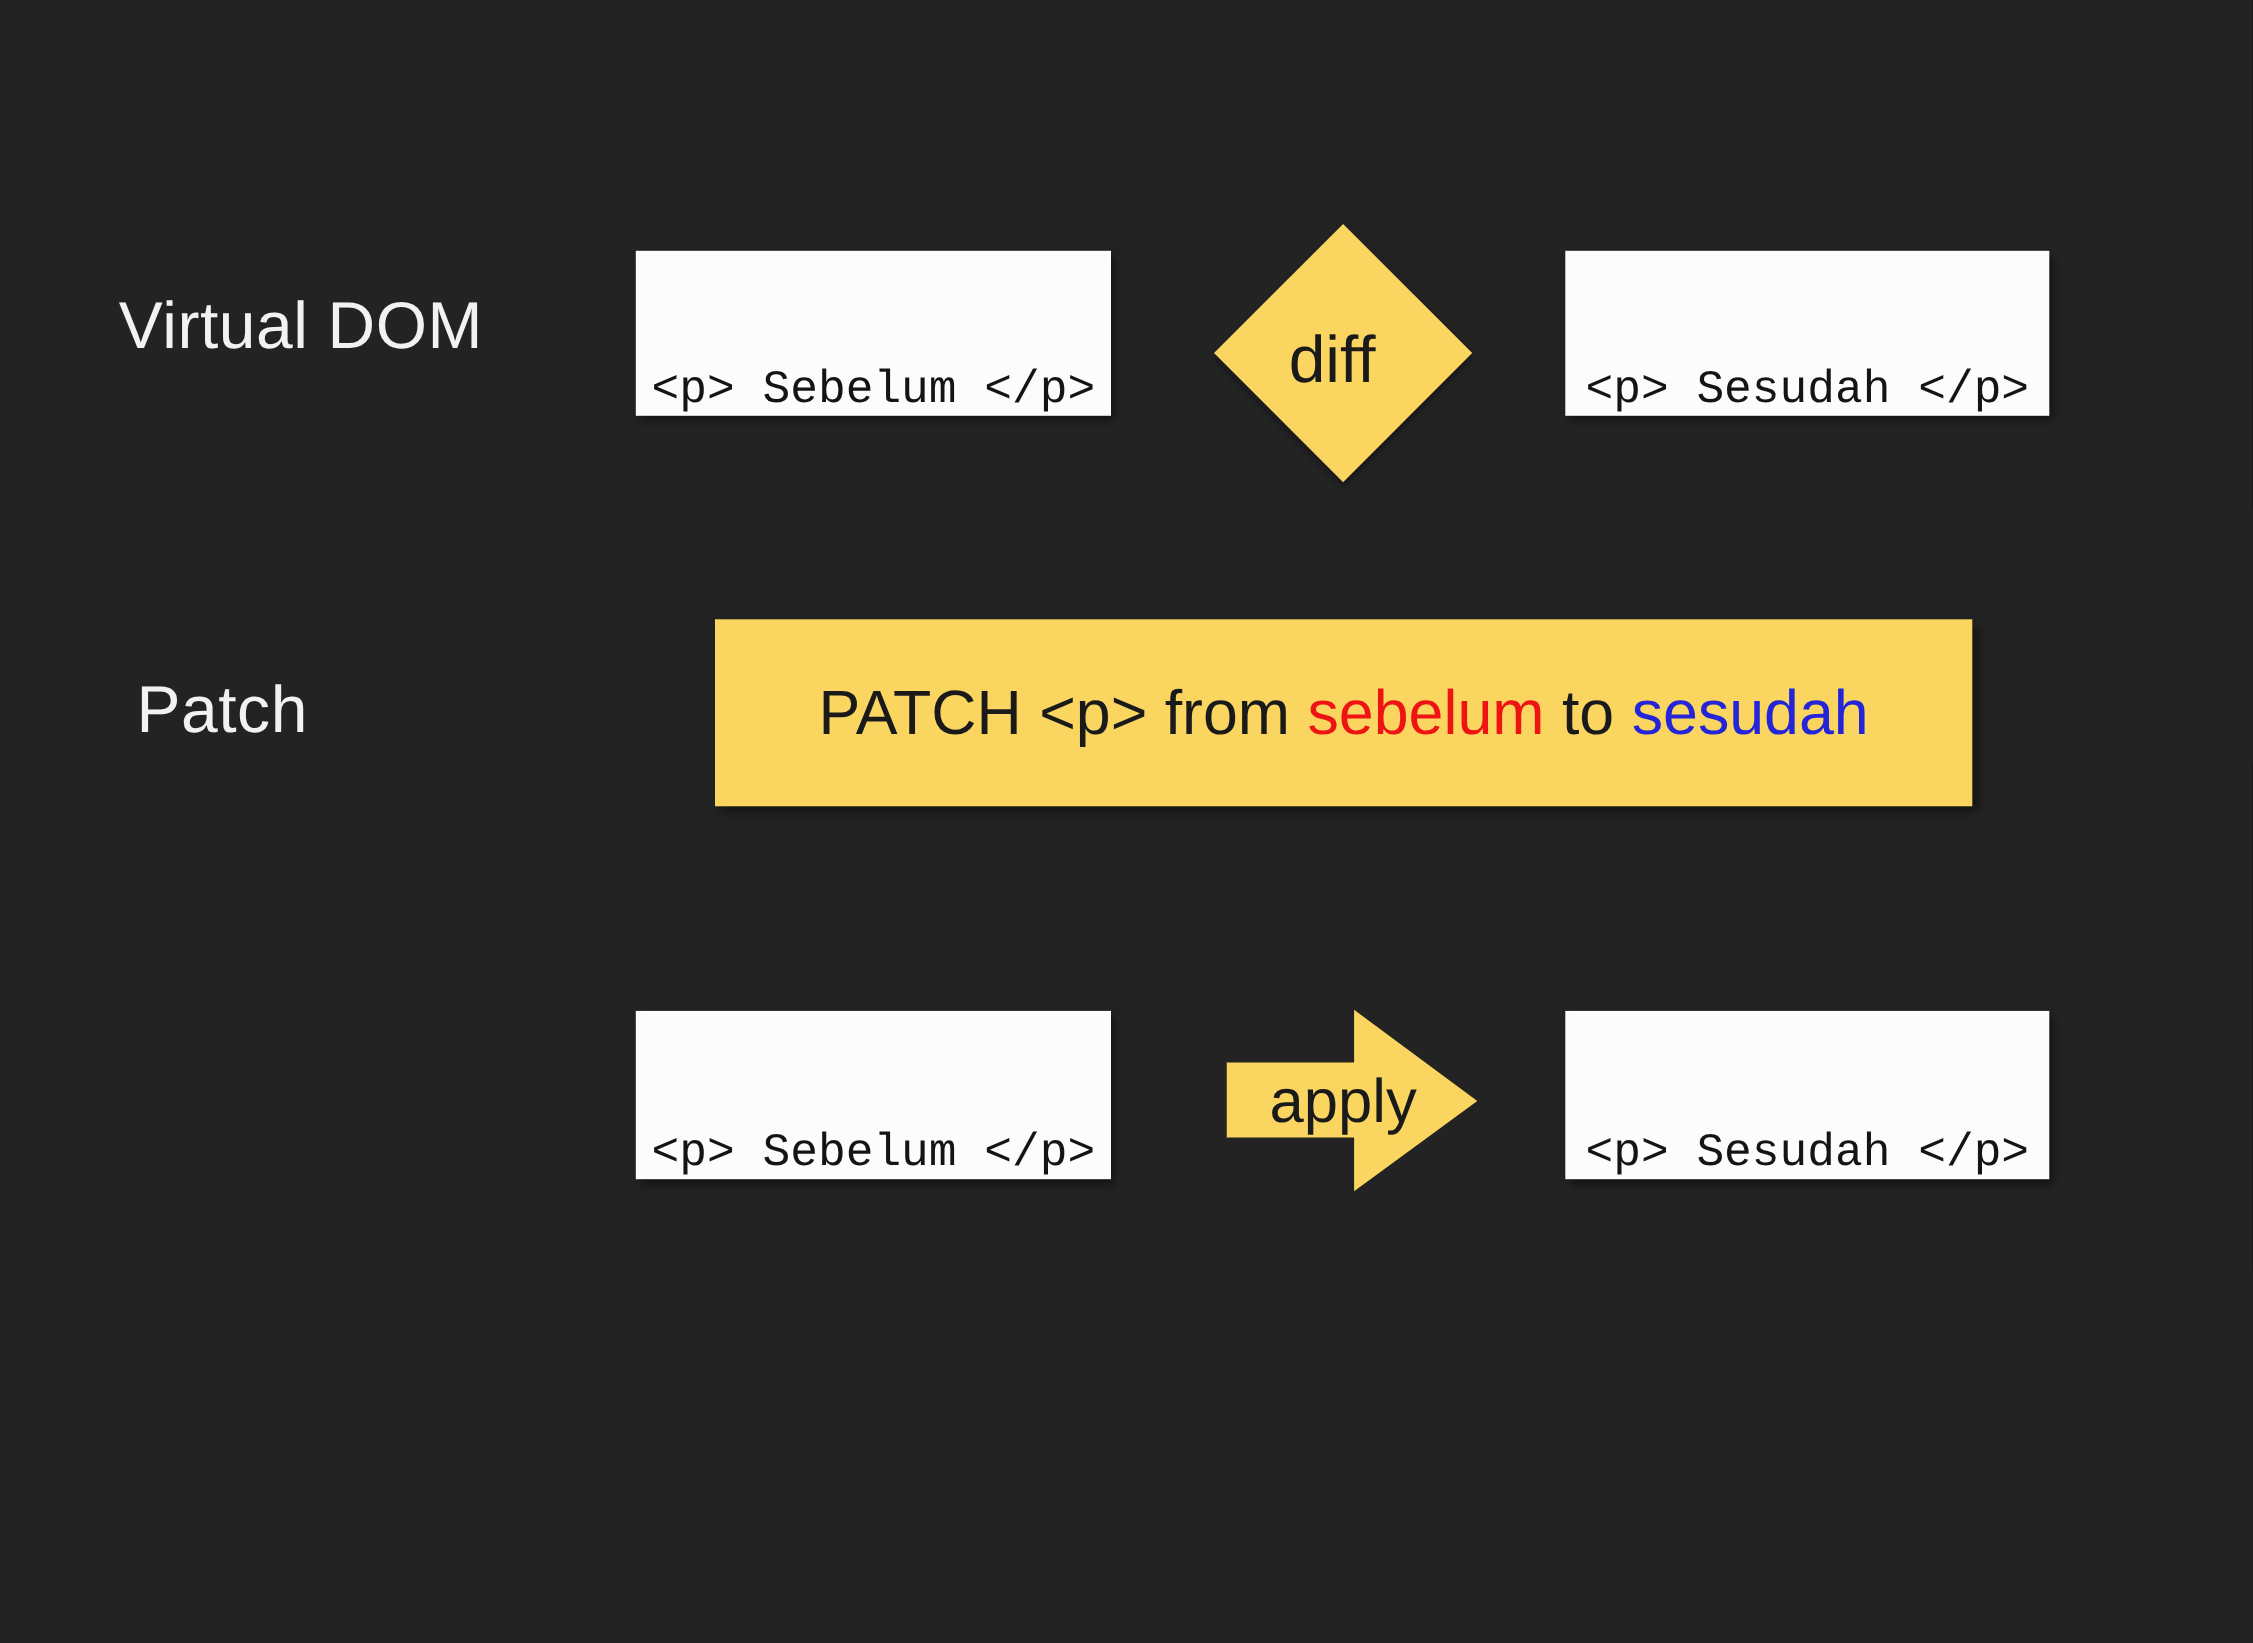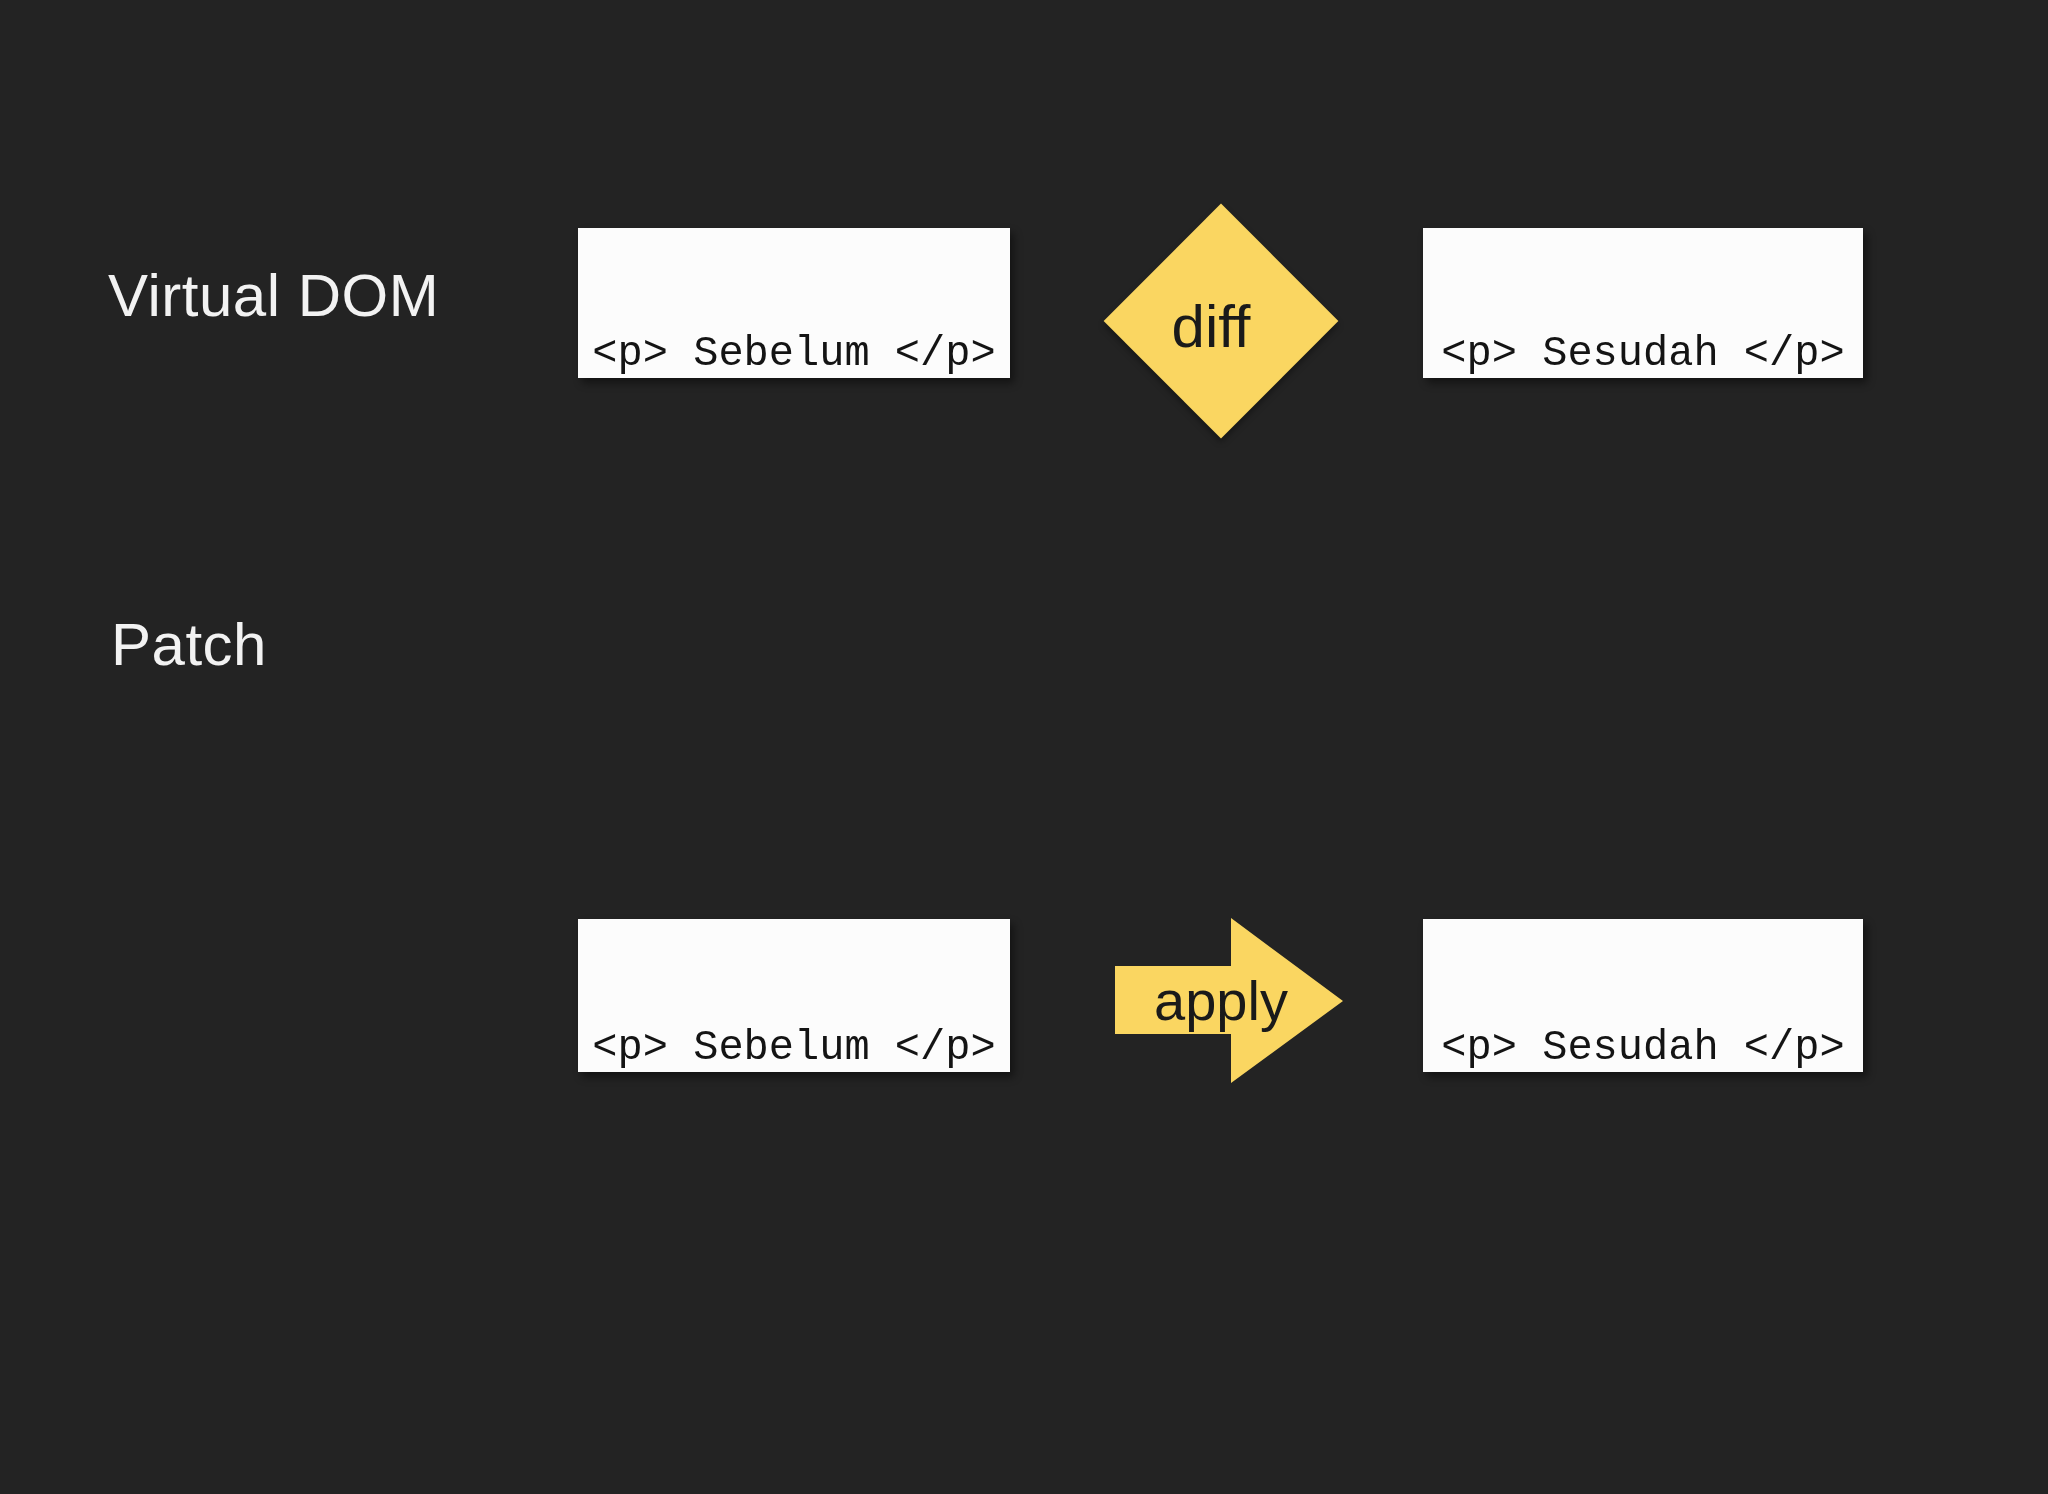--- a/index.html
+++ b/index.html
@@ -92,21 +92,21 @@
     width: 212px;
     height: 68px;
     display: flex;
     align-items: center;
     justify-content: center;
     font-size: 56px;
     color: var(--patch-text, #1A1A1A);
   }
   
   #label-virtual-dom { left: 108px; top: 263px; }
-  #label-patch       { left: 111px; top: 612px; }
+  #label-patch       { left: 124px; top: 612px; }
   #label-real-dom    { left: 108px; top: 955px; }
   #vdom-before { left: 578px;  top: 228px; width: 432px; height: 150px; }
   #vdom-after  { left: 1423px; top: 228px; width: 440px; height: 150px; }
   #rdom-before { left: 578px;  top: 919px; width: 432px; height: 153px; }
   #rdom-after  { left: 1423px; top: 919px; width: 440px; height: 153px; }
 </style>
 </head>
 <body>
 
 <div id="canvas">
@@ -122,20 +122,23 @@
       <span class="diamond-label">diff</span>
     </div>
   </div>
 
   <div class="code-box" id="vdom-after">
     <span class="code-text">&lt;p&gt; Sesudah &lt;/p&gt;</span>
   </div>
 
   <div class="row-label" id="label-patch">Patch</div>
 
+  <div class="patch-box">
+    <span class="patch-text"><span>PATCH &lt;p&gt; from </span><span class="word-red">sebelum</span><span> to </span><span class="word-blue">sesudah</span></span>
+  </div>
 
 
   <div class="code-box" id="rdom-before">
     <span class="code-text">&lt;p&gt; Sebelum &lt;/p&gt;</span>
   </div>
 
   <svg class="apply-arrow-svg" viewBox="0 0 228 165" aria-hidden="true">
     <polygon points="0,48 116,48 116,0 228,83 116,165 116,116 0,116"></polygon>
   </svg>
   <div class="apply-label">apply</div>

